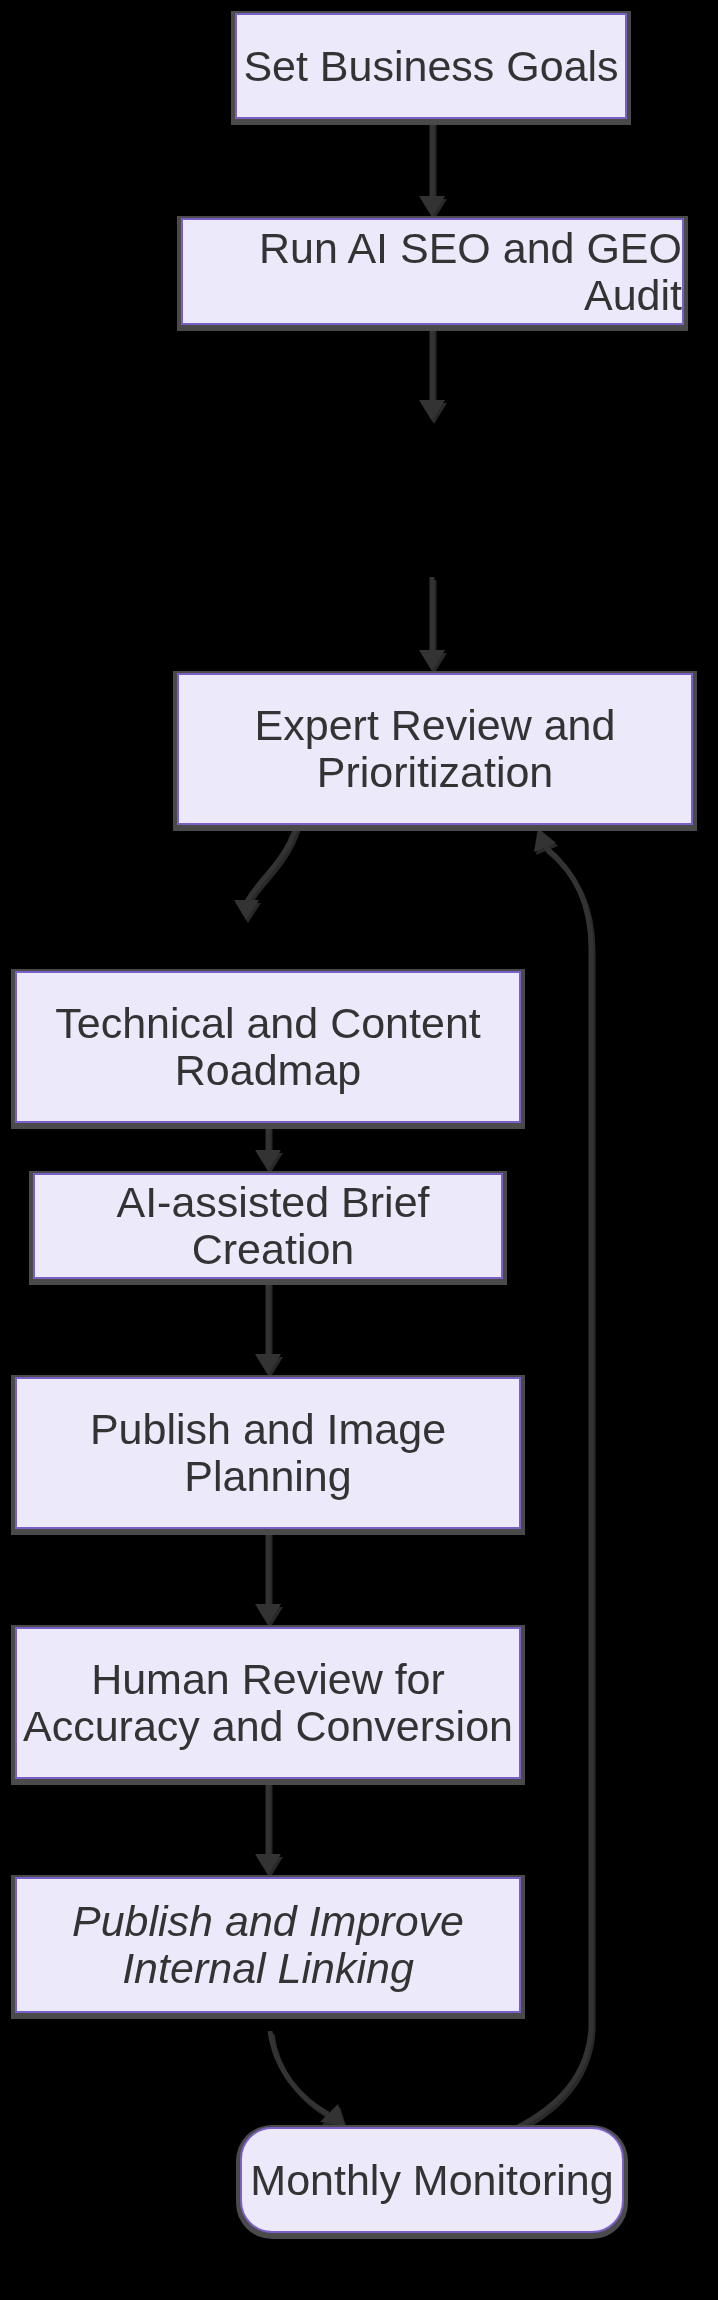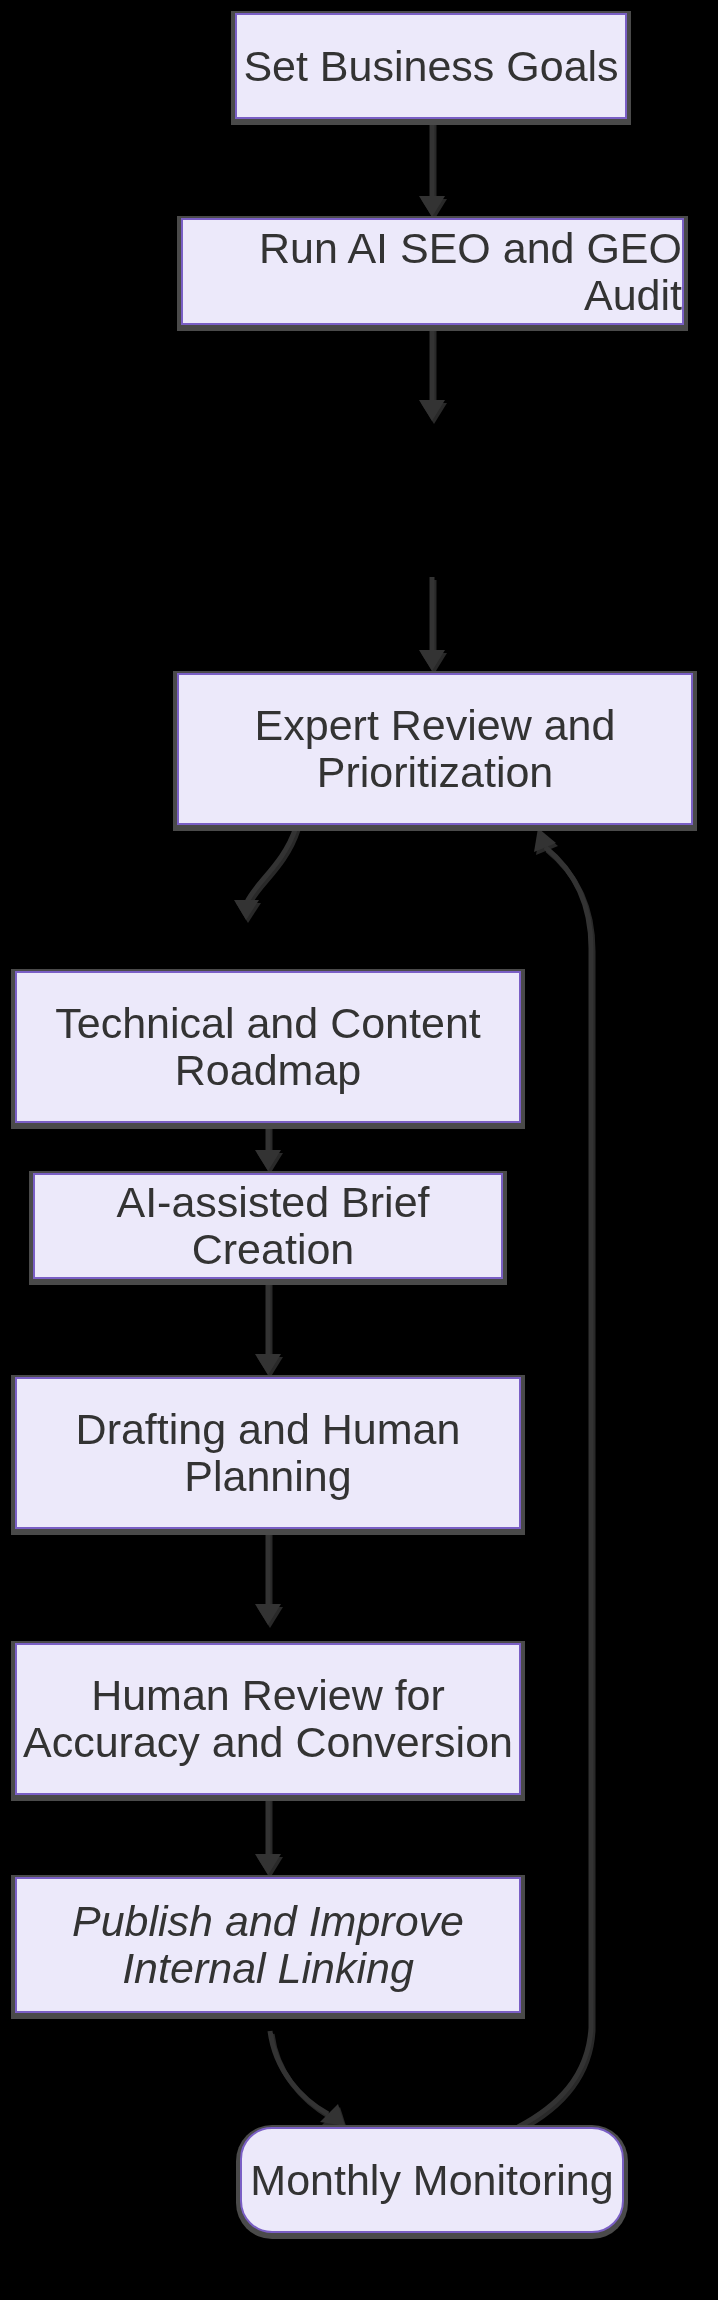--- a/index.html
+++ b/index.html
@@ -108,25 +108,25 @@
   <div class="node" style="left:15px;top:923px;width:506px;height:152px;margin-top:48px;">
     <span class="node-label">Technical and Content
 Roadmap</span>
   </div>
 
   <div class="node" style="left:33px;top:1173px;width:470px;height:106px;padding-left:10px;">
     <span class="node-label">AI-assisted Brief Creation</span>
   </div>
 
   <div class="node" style="left:15px;top:1377px;width:506px;height:152px;">
-    <span class="node-label">Drafting and Human
+    <span class="node-label">Publish and Image
 Planning</span>
   </div>
 
-  <div class="node" style="left:15px;top:1627px;width:506px;height:152px;margin-top:16px;">
+  <div class="node" style="left:15px;top:1627px;width:506px;height:152px;">
     <span class="node-label">Human Review for
 Accuracy and Conversion</span>
   </div>
 
   <div class="node" style="left:15px;top:1877px;width:506px;height:136px;font-style:italic;">
     <span class="node-label">Publish and Improve
 Internal Linking</span>
   </div>
 
   <div class="node" style="left:240px;top:2127px;width:384px;height:106px;border-radius:32px;">

